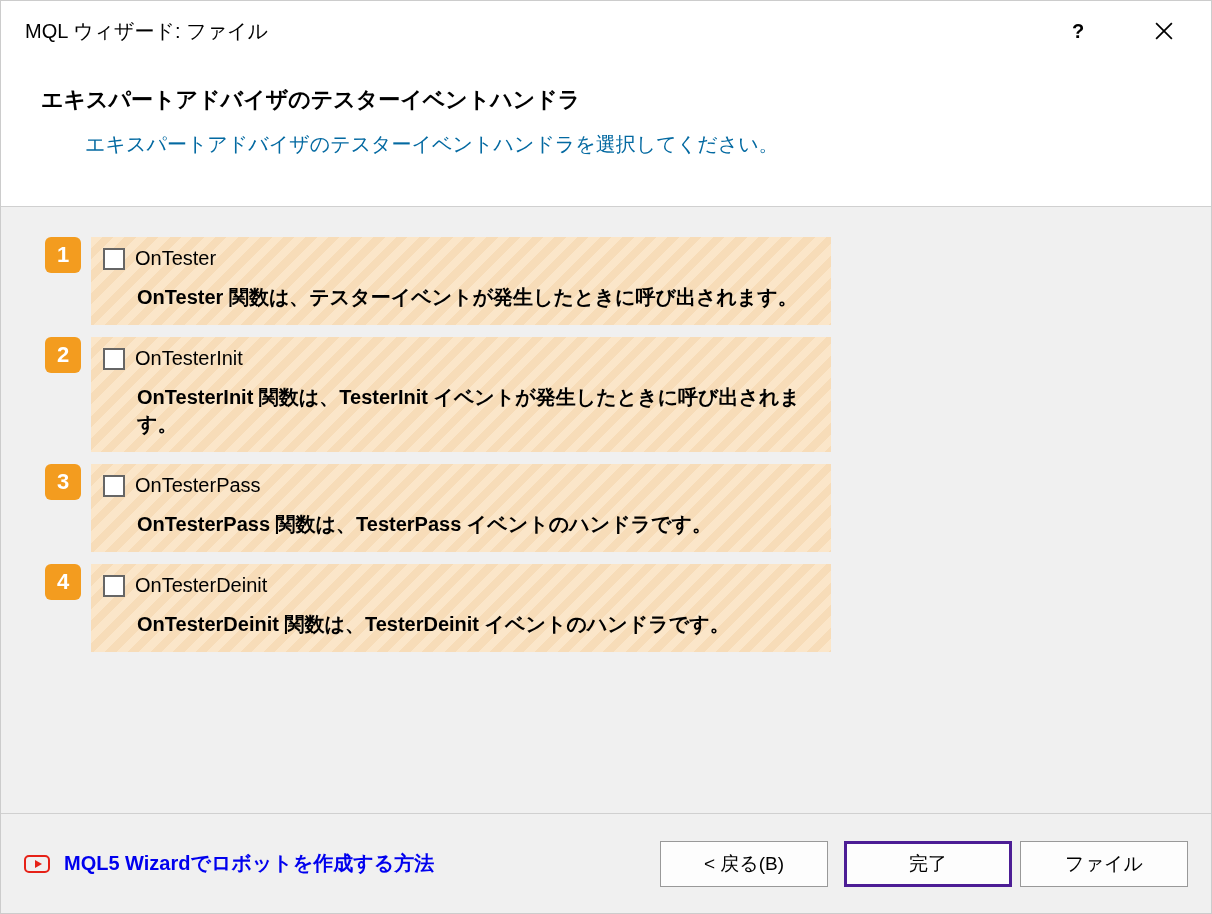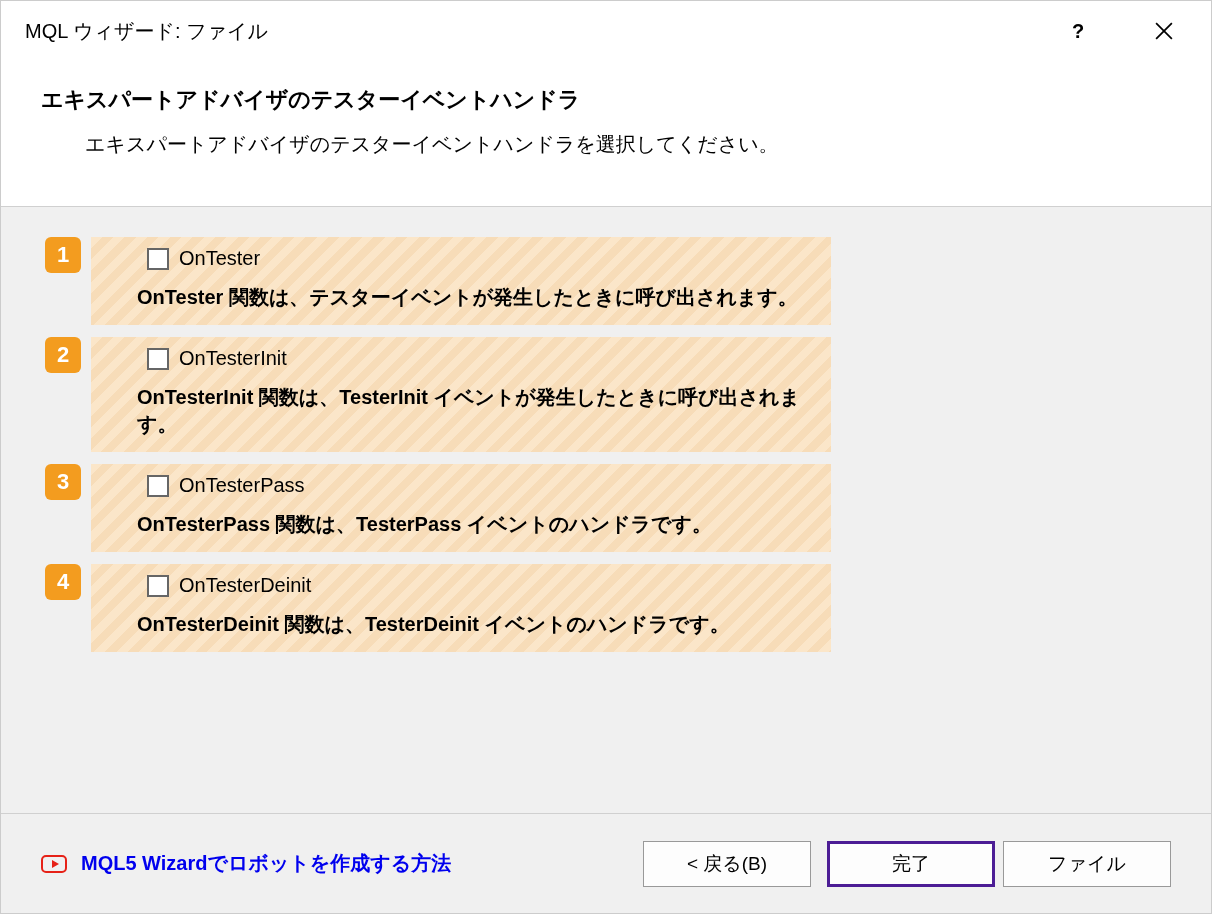--- a/index.html
+++ b/index.html
@@ -56,21 +56,21 @@
       background: #ffffff;
     }
     .header-title {
       font-size: 22px;
       font-weight: bold;
       color: #000;
       margin-bottom: 16px;
     }
     .header-subtitle {
       font-size: 20px;
-      color: #000000;
+      color: #0369a1;
       padding-left: 44px;
     }
     .content-area {
       flex: 1;
       background: #f0f0f0;
       border-top: 1px solid #d0d0d0;
       padding: 30px 44px;
     }
     .option-row {
       display: flex;
@@ -99,21 +99,20 @@
         #fbe6c9 8px,
         #f7dcb8 8px,
         #f7dcb8 16px
       );
       padding: 10px 12px 14px 12px;
     }
     .option-head {
       display: flex;
       align-items: center;
       margin-bottom: 14px;
-      margin-left: 44px;
     }
     .checkbox {
       width: 22px;
       height: 22px;
       border: 2px solid #666;
       background: #fff;
       margin-right: 10px;
       cursor: pointer;
     }
     .option-label {
@@ -125,21 +124,21 @@
       color: #000;
       padding-left: 34px;
       font-weight: bold;
     }
     .footer {
       height: 100px;
       border-top: 1px solid #d0d0d0;
       background: #f0f0f0;
       display: flex;
       align-items: center;
-      padding: 0 40px;
+      padding: 0 23px;
     }
     .footer-left {
       flex: 1;
       display: flex;
       align-items: center;
       gap: 14px;
     }
     .youtube-icon {
       width: 26px;
       height: 18px;

